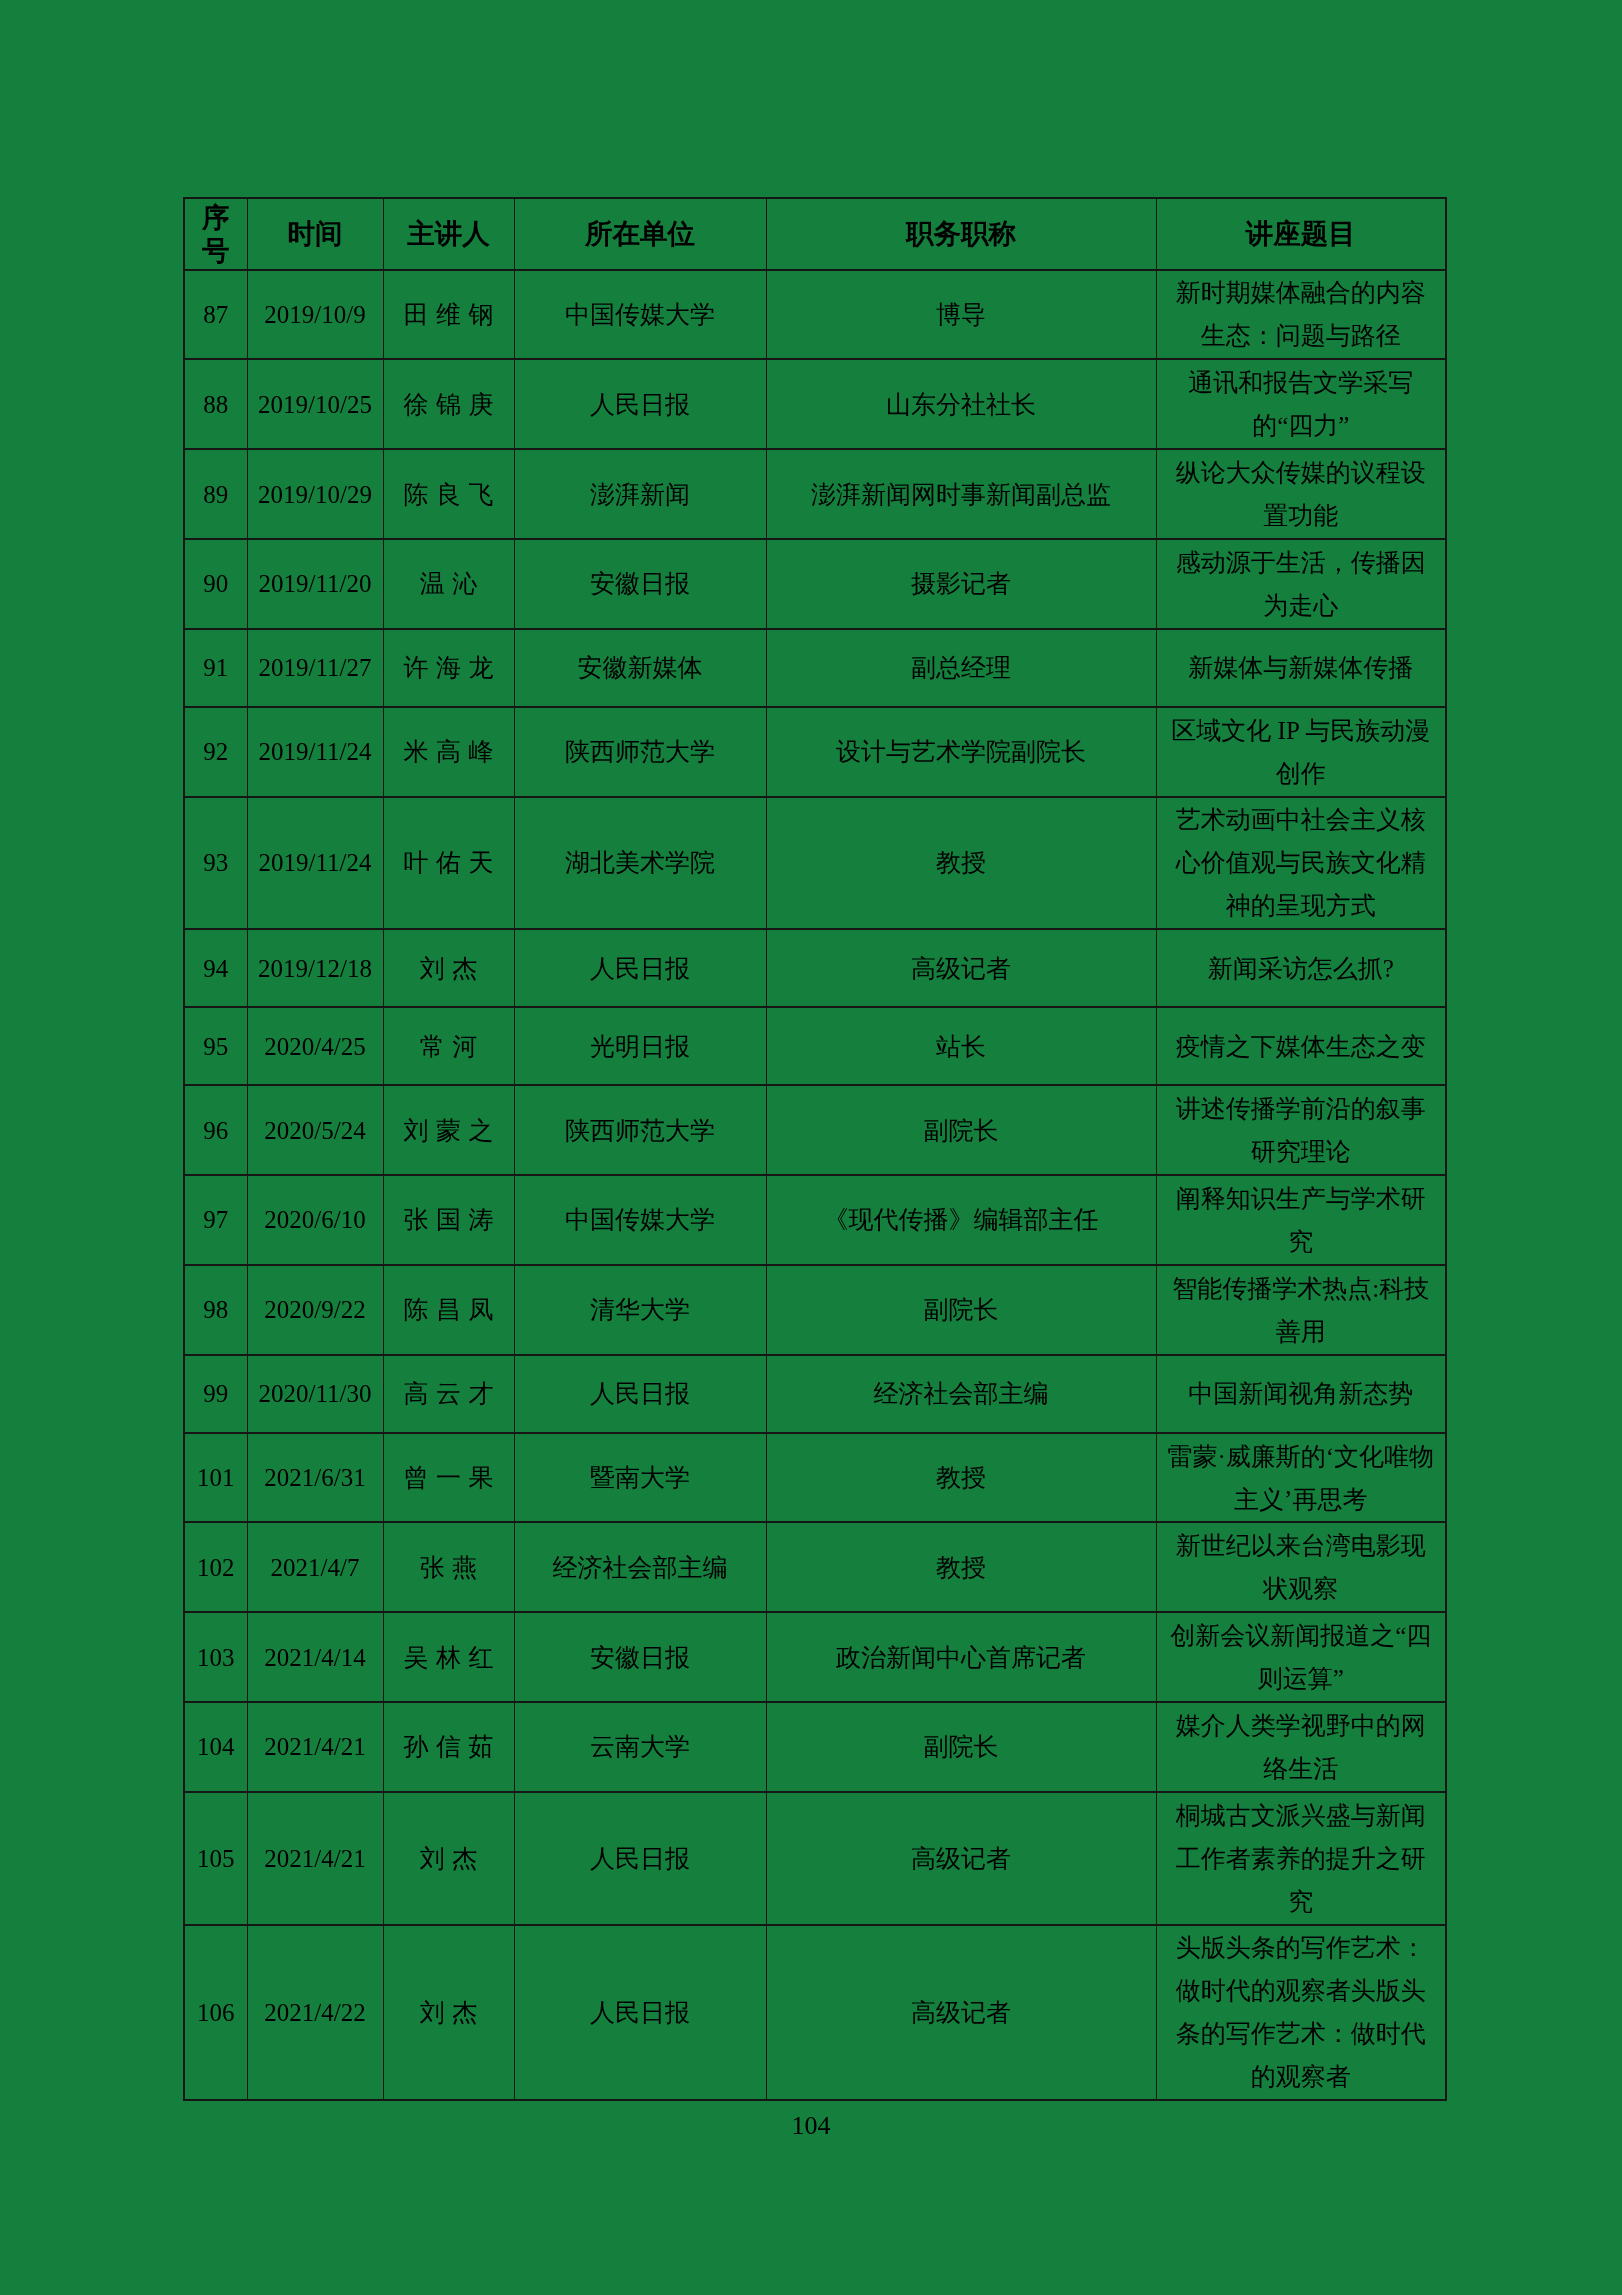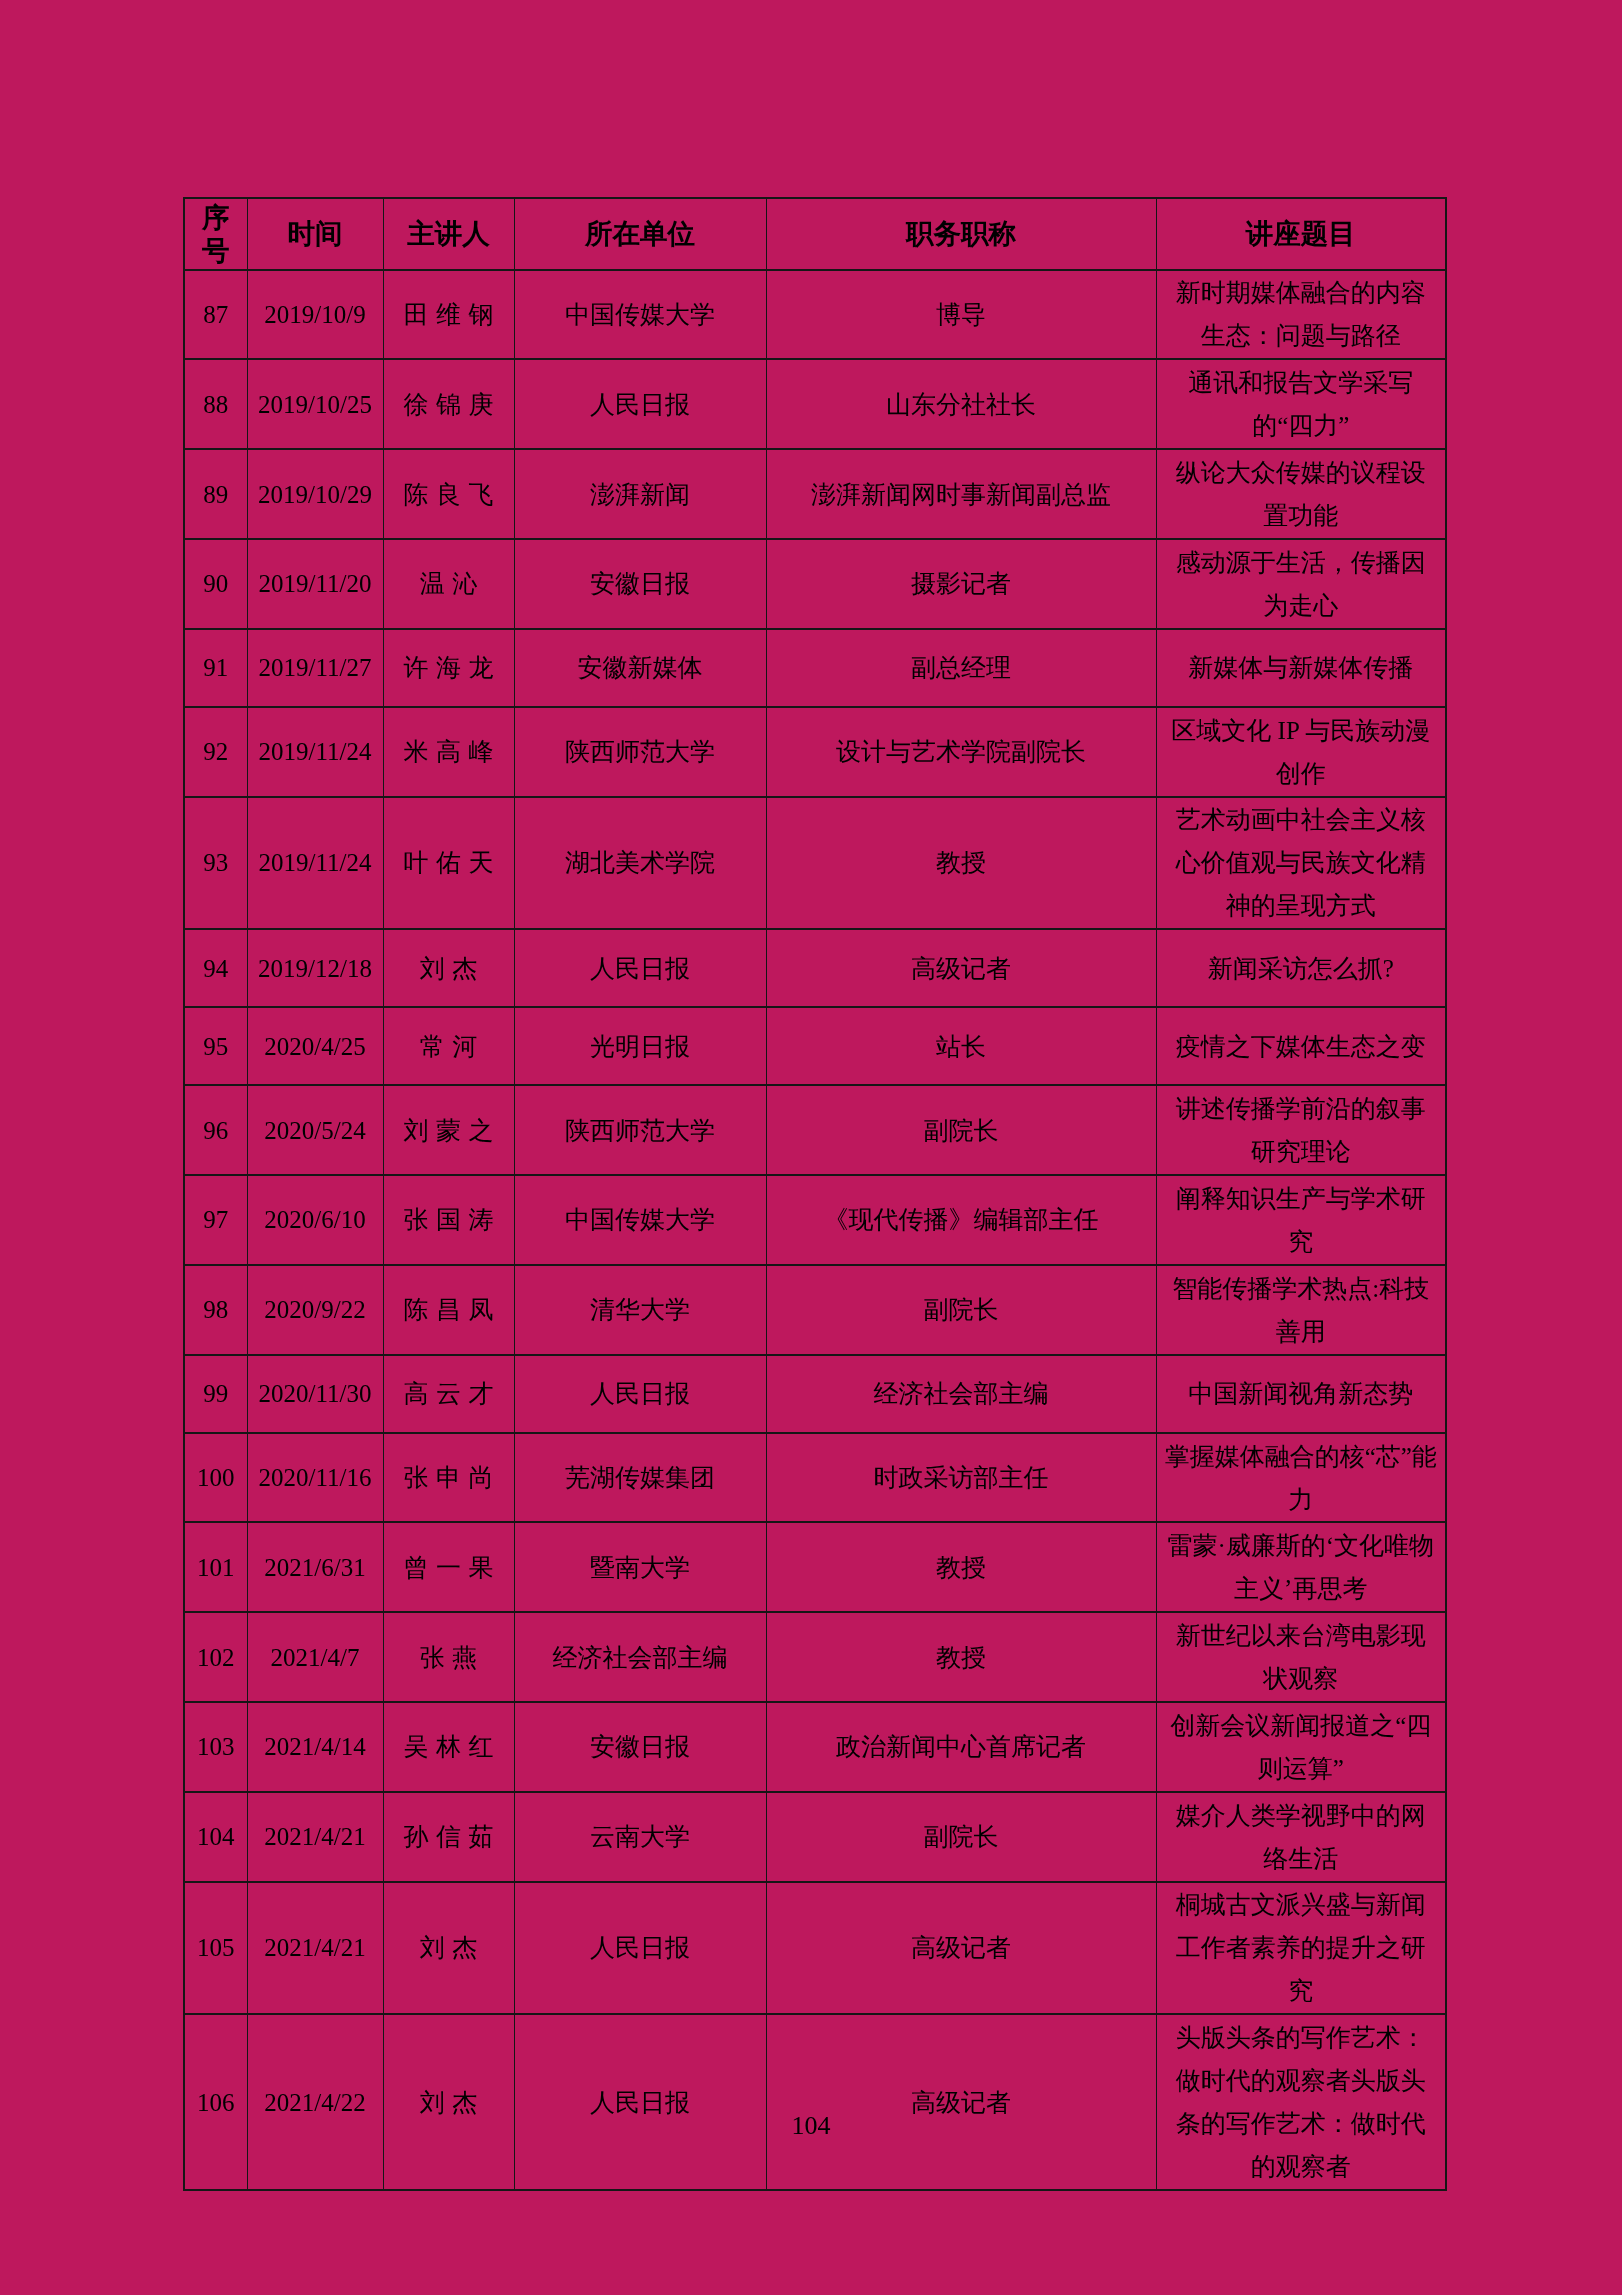--- a/index.html
+++ b/index.html
@@ -6,21 +6,21 @@
     margin: 0;
     padding: 0;
     background: #ffffff;
     font-family: "Liberation Serif", "DejaVu Serif", serif;
     color: #000000;
   }
   .sheet {
     position: relative;
     width: 1622px;
     height: 2295px;
-    background: #be185d;
+    background: #15803d;
     overflow: hidden;
   }
   table.lecture-table {
     position: absolute;
     left: 183px;
     top: 197px;
     width: 1263px;
     border-collapse: collapse;
     table-layout: fixed;
     border: 2.7px solid #161616;
@@ -207,28 +207,20 @@
 
   <tr>
     <td class="cell-no">99</td>
     <td class="cell-date">2020/11/30</td>
     <td class="cell-speaker">高云才</td>
     <td class="cell-unit">人民日报</td>
     <td class="cell-position">经济社会部主编</td>
     <td class="cell-topic">中国新闻视角新态势</td>
   </tr>
 
-  <tr>
-    <td class="cell-no">100</td>
-    <td class="cell-date">2020/11/16</td>
-    <td class="cell-speaker">张申尚</td>
-    <td class="cell-unit">芜湖传媒集团</td>
-    <td class="cell-position">时政采访部主任</td>
-    <td class="cell-topic">掌握媒体融合的核“芯”能力</td>
-  </tr>
 
   <tr>
     <td class="cell-no">101</td>
     <td class="cell-date">2021/6/31</td>
     <td class="cell-speaker">曾一果</td>
     <td class="cell-unit">暨南大学</td>
     <td class="cell-position">教授</td>
     <td class="cell-topic">雷蒙·威廉斯的‘文化唯物主义’再思考</td>
   </tr>
 

